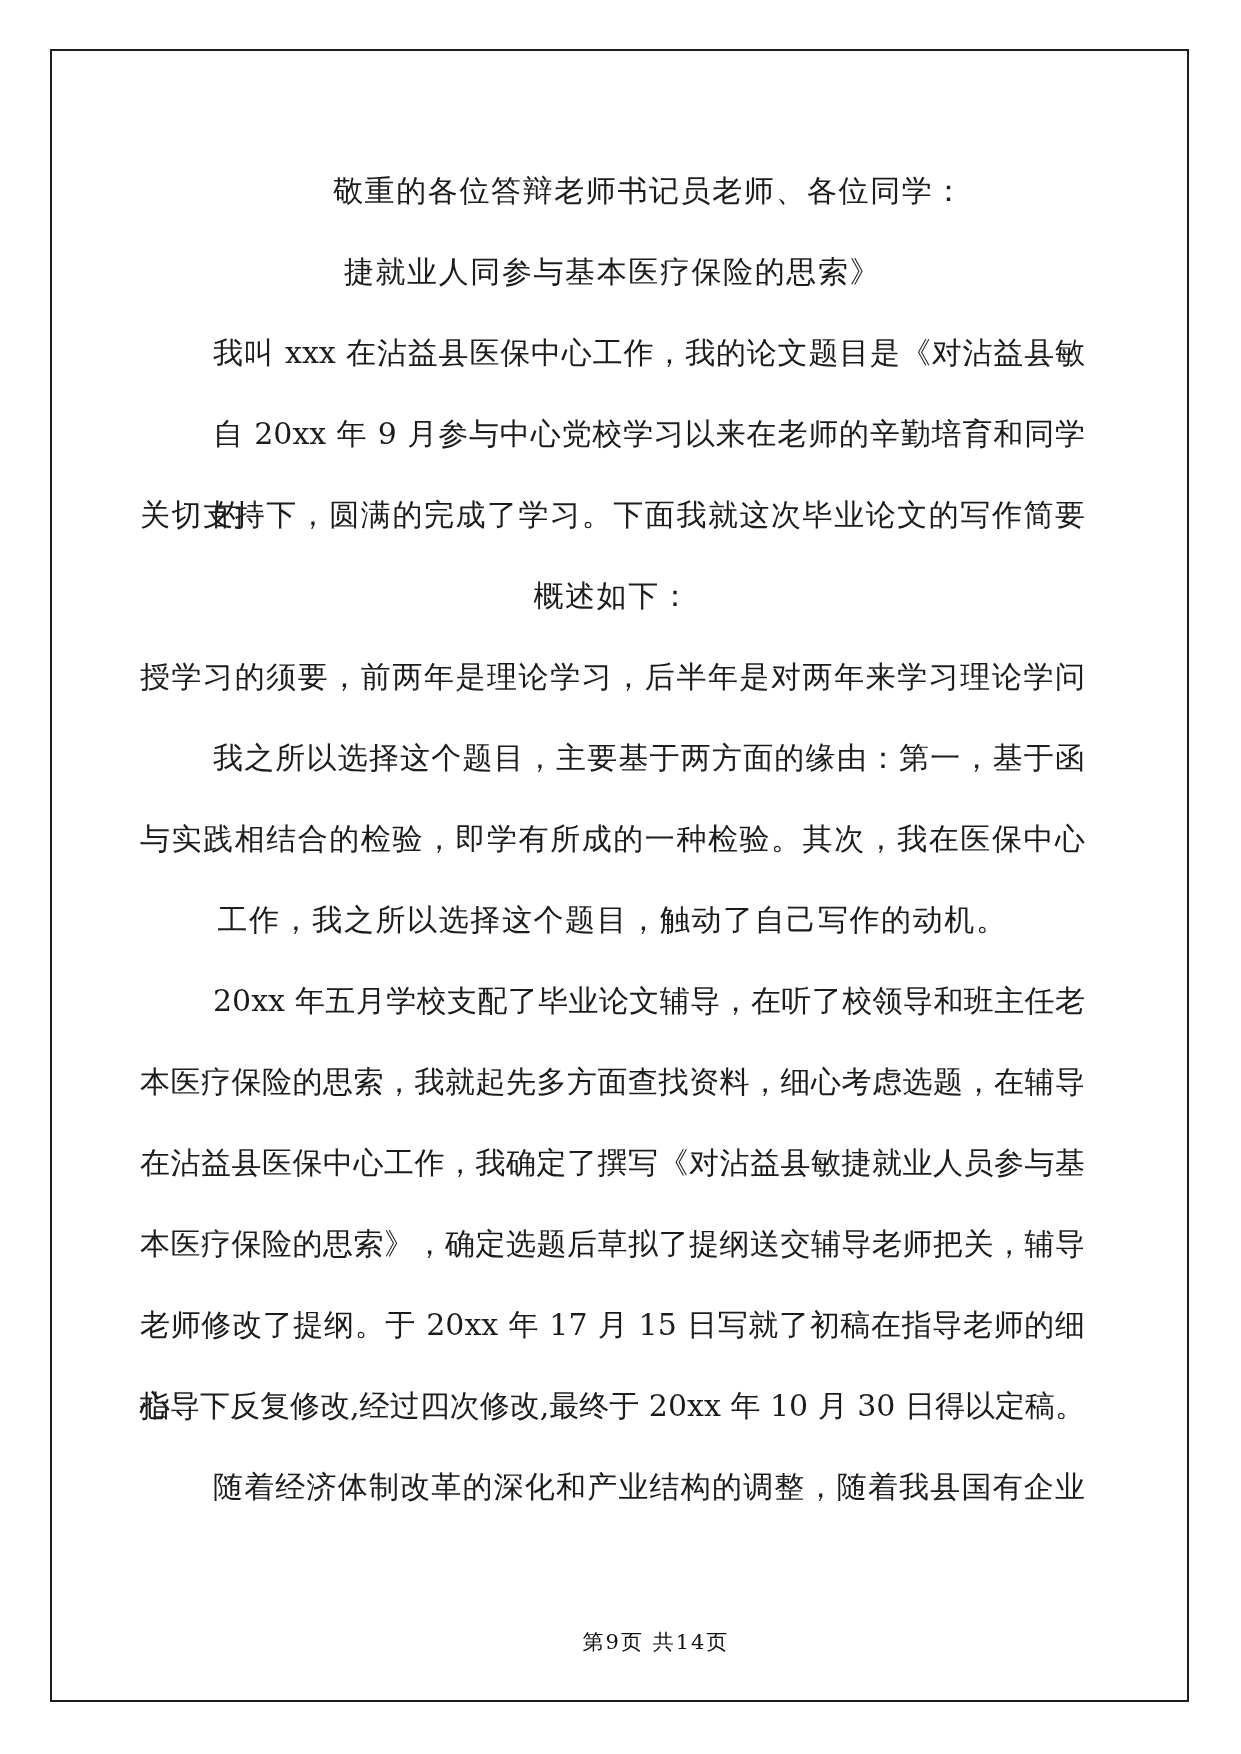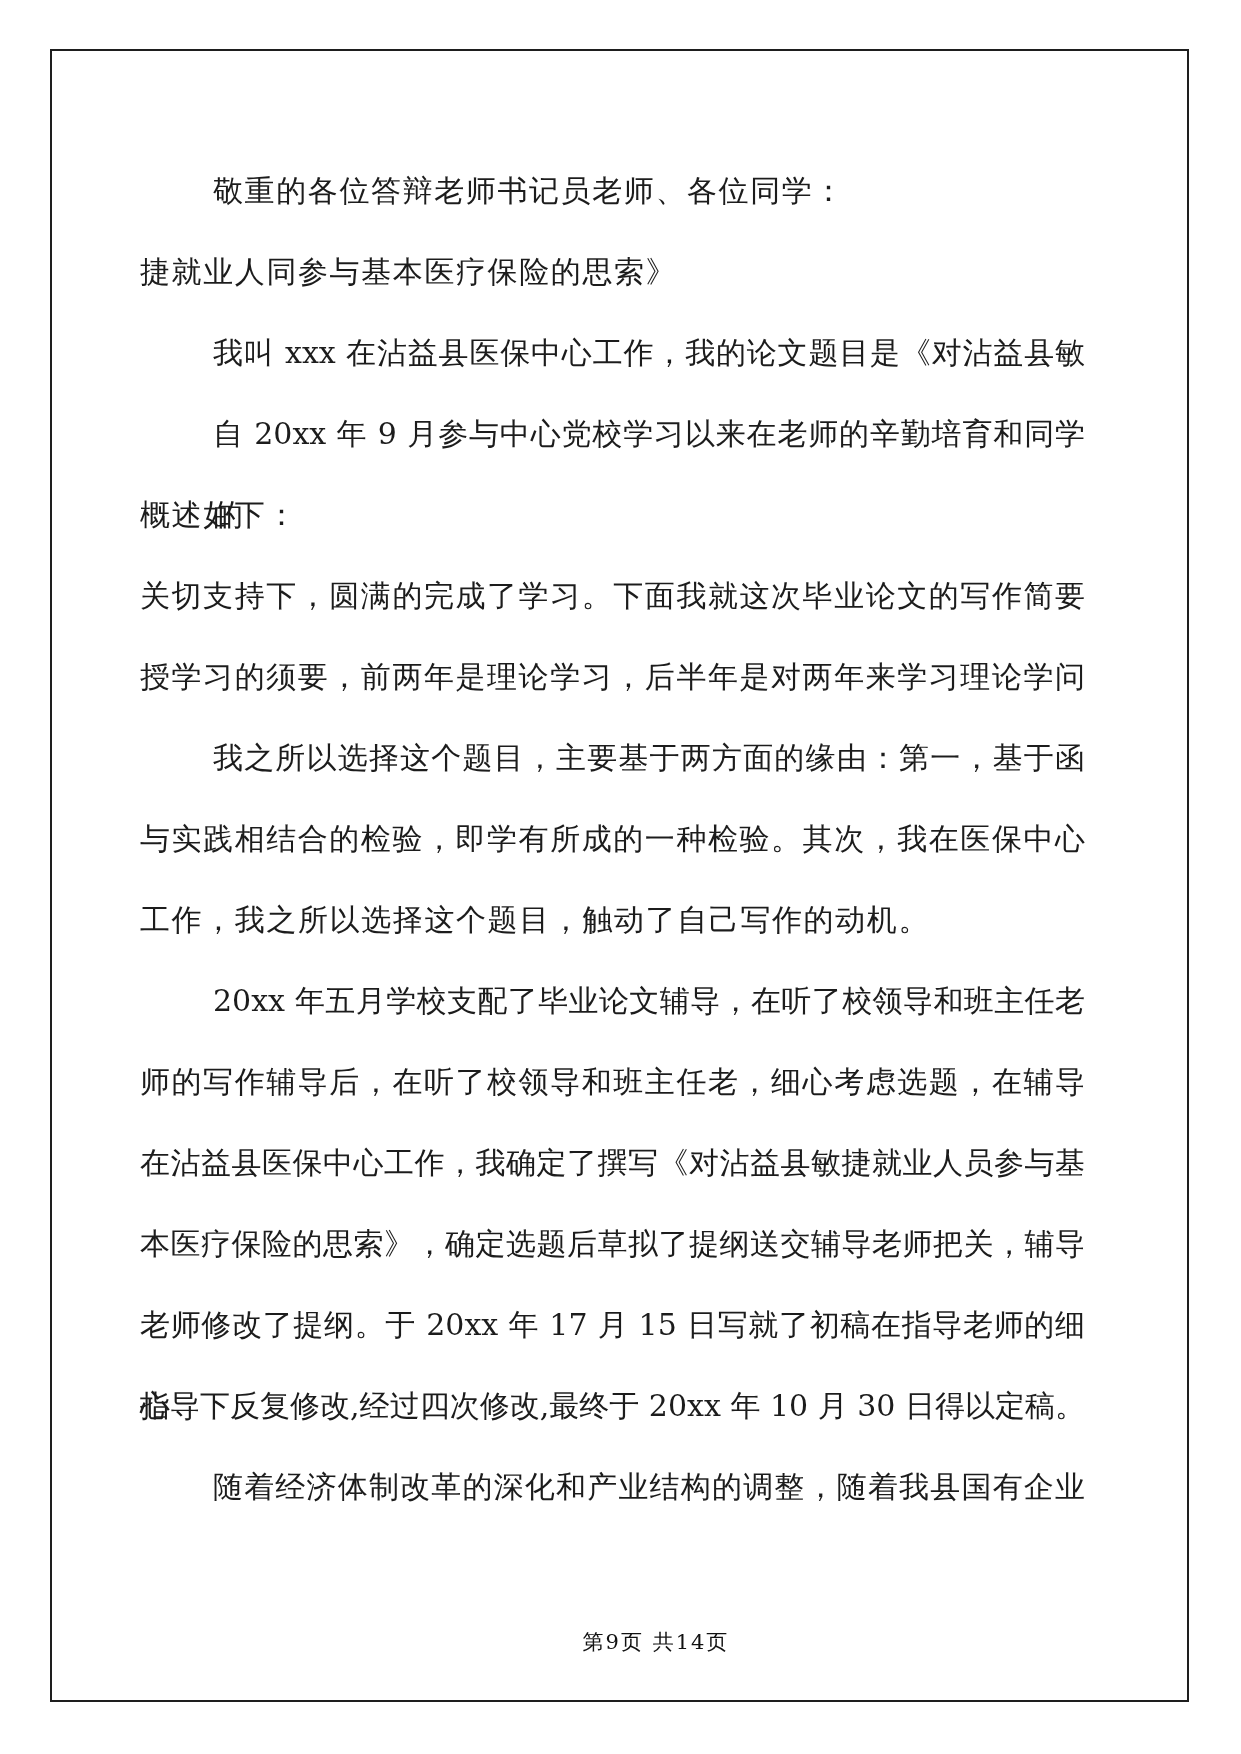--- a/index.html
+++ b/index.html
@@ -31,20 +31,21 @@
     top: 150px;
     width: 945px;
   }
   .line {
     height: 81px;
     line-height: 81px;
     font-size: 30px;
     letter-spacing: 1.6px;
     white-space: nowrap;
     color: #1c1c1c;
+    text-align: center;
   }
   .line.fill {
     white-space: normal;
     letter-spacing: normal;
     text-align: justify;
     text-align-last: justify;
   }
   .line.indent {
     padding-left: 73px;
     box-sizing: border-box;
@@ -64,28 +65,28 @@
 </head>
 <body>
 
 <div class="page-frame"></div>
 
 <div class="text-block">
   <div class="line indent">敬重的各位答辩老师书记员老师、各位同学：</div>
   <div class="line">捷就业人同参与基本医疗保险的思索》</div>
   <div class="line indent fill">我叫 xxx 在沾益县医保中心工作，我的论文题目是《对沾益县敏</div>
   <div class="line indent fill">自 20xx 年 9 月参与中心党校学习以来在老师的辛勤培育和同学的</div>
+  <div class="line fill">关切支持下，圆满的完成了学习。下面我就这次毕业论文的写作简要</div>
   <div class="line">概述如下：</div>
-  <div class="line fill">关切支持下，圆满的完成了学习。下面我就这次毕业论文的写作简要</div>
   <div class="line fill">授学习的须要，前两年是理论学习，后半年是对两年来学习理论学问</div>
   <div class="line indent fill">我之所以选择这个题目，主要基于两方面的缘由：第一，基于函</div>
   <div class="line fill">与实践相结合的检验，即学有所成的一种检验。其次，我在医保中心</div>
   <div class="line">工作，我之所以选择这个题目，触动了自己写作的动机。</div>
   <div class="line indent fill">20xx 年五月学校支配了毕业论文辅导，在听了校领导和班主任老</div>
-  <div class="line fill">师的写作辅导后，在听了校领导和班主任老，细心考虑选题，在辅导</div>
+  <div class="line fill">本医疗保险的思索，我就起先多方面查找资料，细心考虑选题，在辅导</div>
   <div class="line fill">在沾益县医保中心工作，我确定了撰写《对沾益县敏捷就业人员参与基</div>
   <div class="line fill">本医疗保险的思索》，确定选题后草拟了提纲送交辅导老师把关，辅导</div>
   <div class="line fill">老师修改了提纲。于 20xx 年 17 月 15 日写就了初稿在指导老师的细心</div>
   <div class="line fill">指导下反复修改,经过四次修改,最终于 20xx 年 10 月 30 日得以定稿。</div>
   <div class="line indent fill">随着经济体制改革的深化和产业结构的调整，随着我县国有企业</div>
 </div>
 
 <div class="page-footer">第9页  共14页</div>
 
 </body></html>

